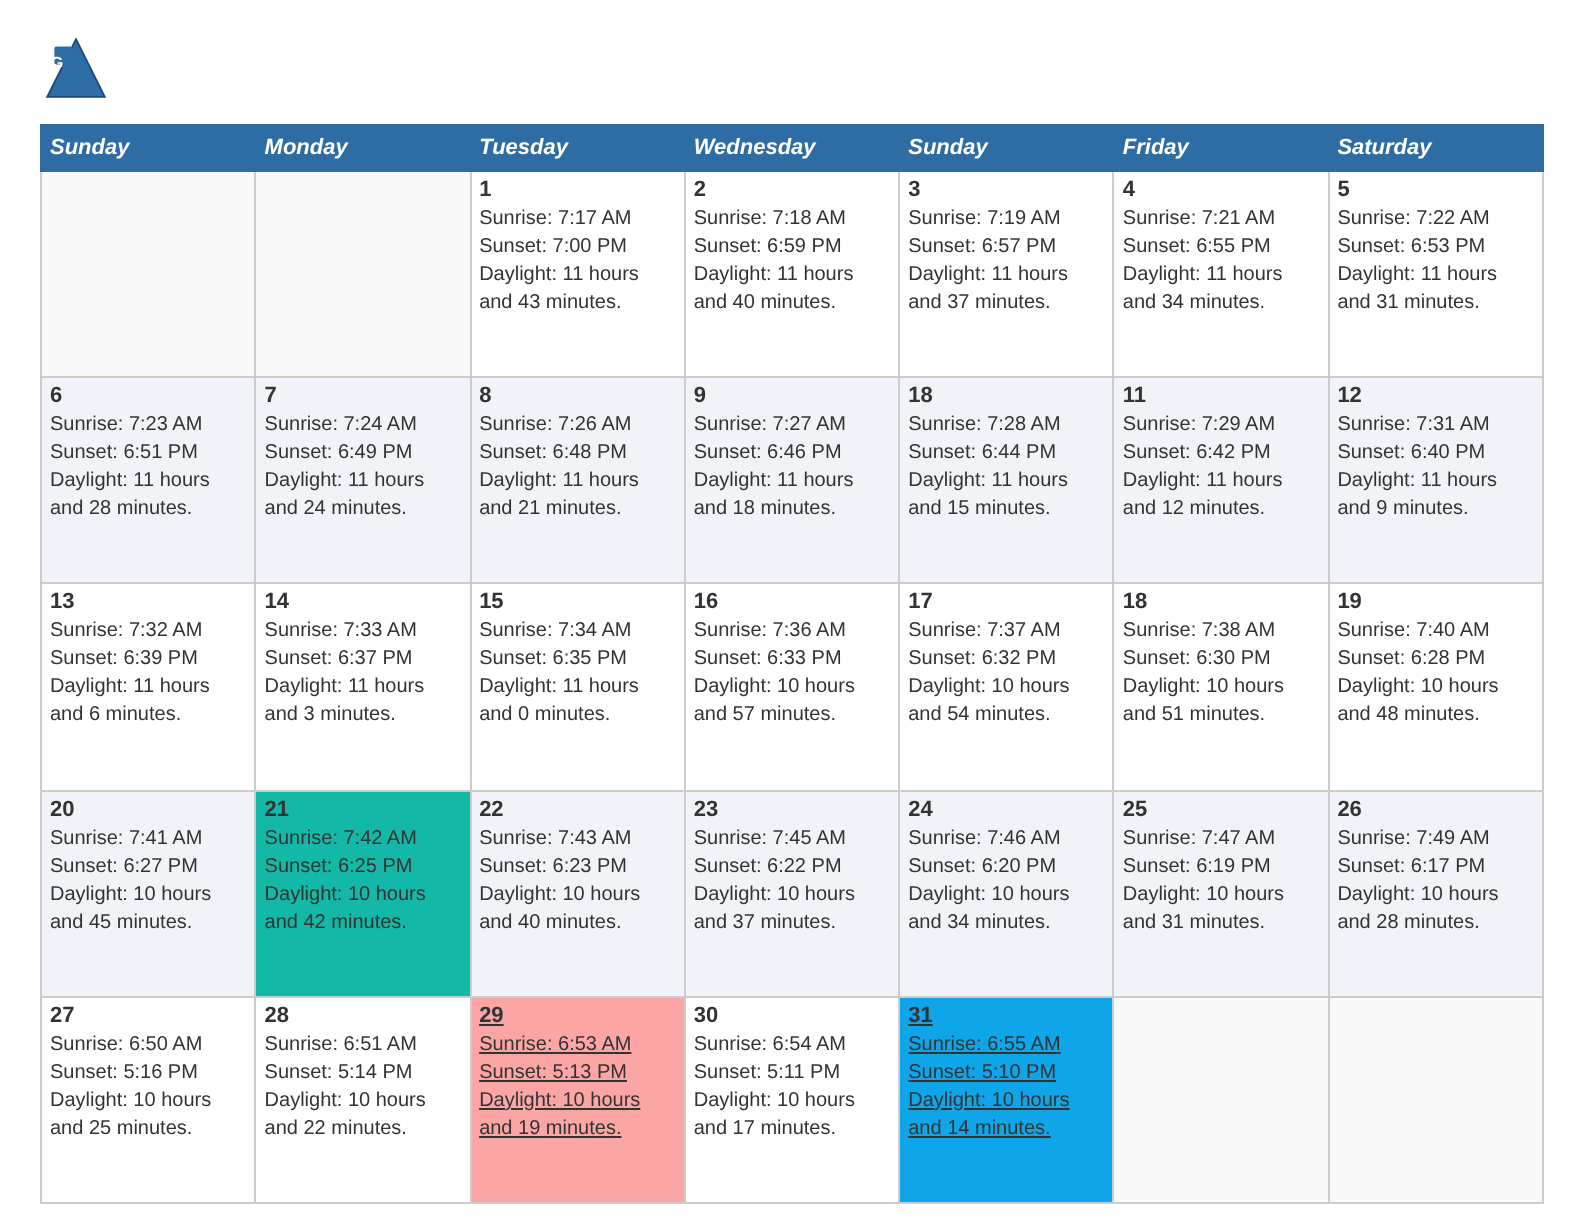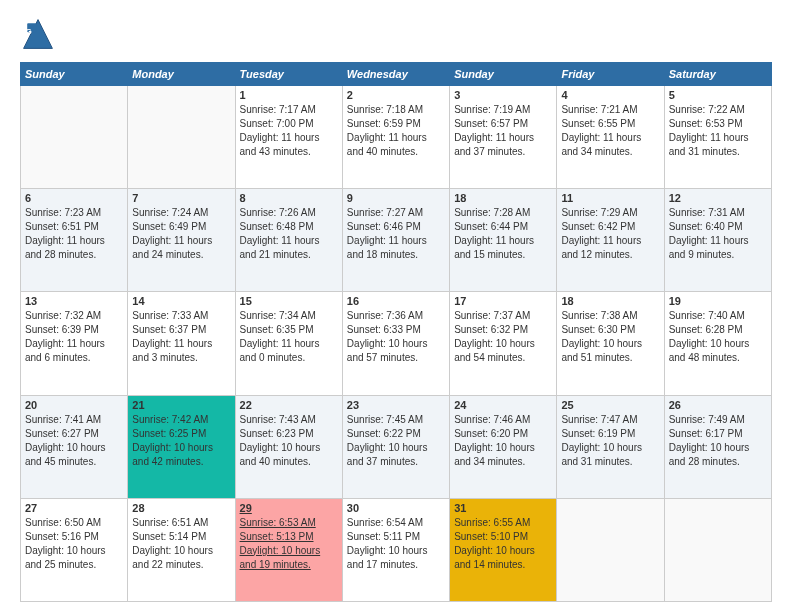--- a/index.html
+++ b/index.html
@@ -254,21 +254,21 @@
             <div class="day-info">Sunrise: 6:51 AM<br>Sunset: 5:14 PM<br>Daylight: 10 hours and 22 minutes.</div>
           </td>
           <td style="background-color: #fca5a5; text-decoration: underline;">
             <span class="day-number">29</span>
             <div class="day-info">Sunrise: 6:53 AM<br>Sunset: 5:13 PM<br>Daylight: 10 hours and 19 minutes.</div>
           </td>
           <td style="background-color: rgb(255, 255, 255);">
             <span class="day-number">30</span>
             <div class="day-info">Sunrise: 6:54 AM<br>Sunset: 5:11 PM<br>Daylight: 10 hours and 17 minutes.</div>
           </td>
-          <td style="background-color: #eab308;">
+          <td style="background-color: #0ea5e9; text-decoration: underline;">
             <span class="day-number">31</span>
             <div class="day-info">Sunrise: 6:55 AM<br>Sunset: 5:10 PM<br>Daylight: 10 hours and 14 minutes.</div>
           </td>
           <td class="empty"></td>
           <td class="empty"></td>
         </tr>
       </tbody>
   </table>
 </div>
 

